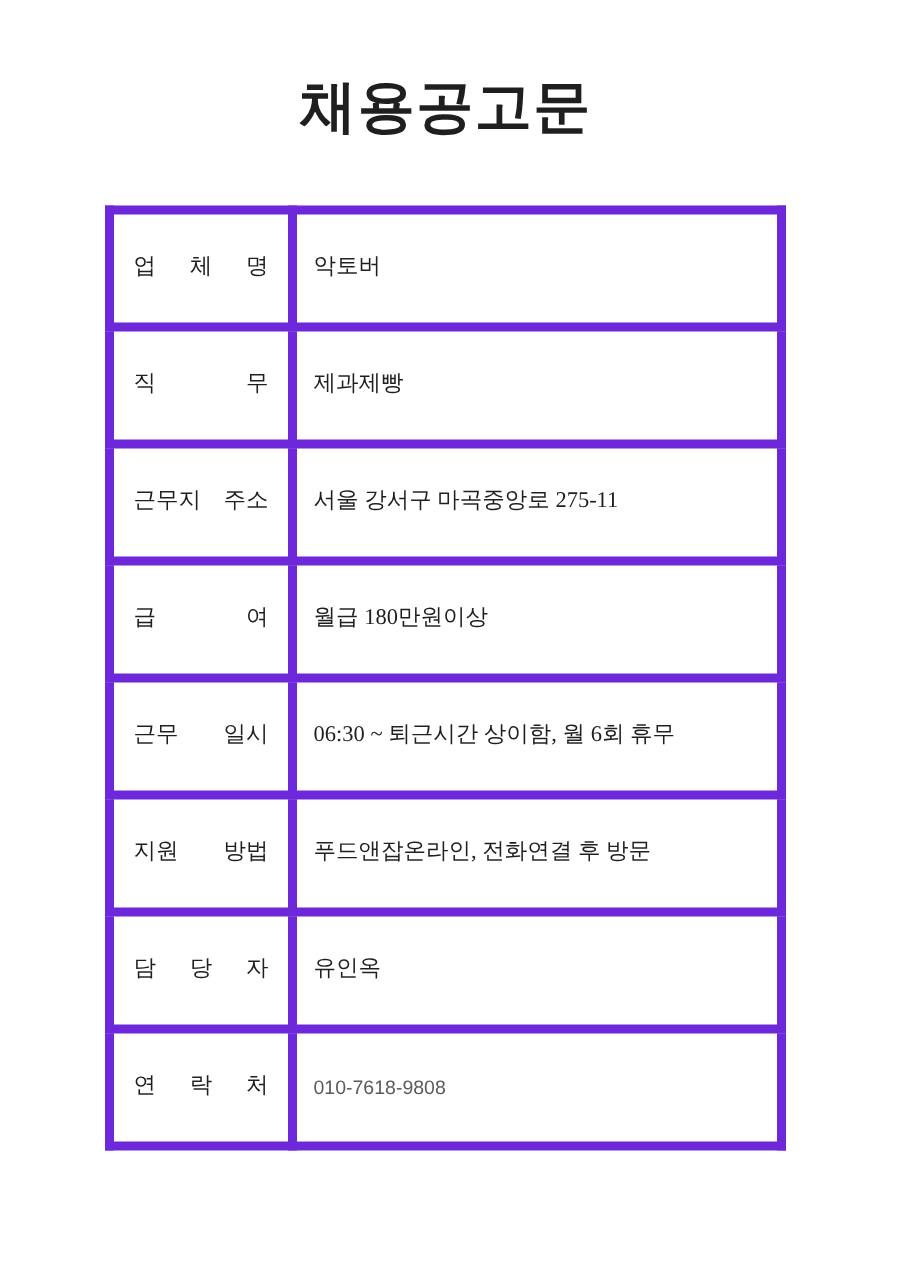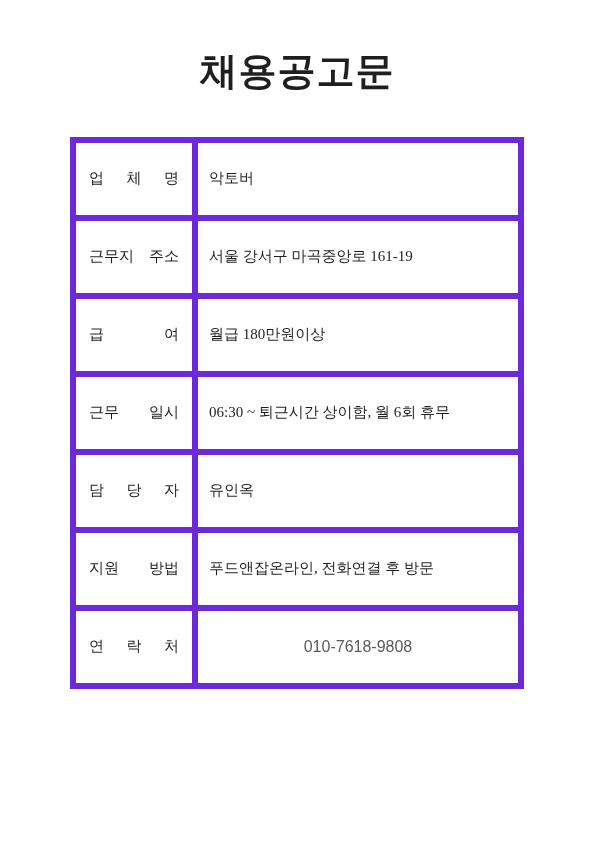--- a/index.html
+++ b/index.html
@@ -61,63 +61,66 @@
     text-align: justify;
     text-align-last: justify;
     -moz-text-align-last: justify;
   }
   td.value-cell {
     padding: 0 11px;
   }
   td.value-cell.muted {
     color: #5b5b5b;
     font-family: "Liberation Sans", "DejaVu Sans", sans-serif;
-    font-size: 16px;
-    text-align: center;
+    font-size: 13px;
   }
 </style>
 </head>
 <body>
 
 <div class="page">
   <h1 class="title">채용공고문</h1>
 
 
   <table class="job-table">
     <tbody>
   <tr>
     <td class="label-cell">업 체 명</td>
     <td class="value-cell">악토버</td>
   </tr>
 
 
+  <tr>
+    <td class="label-cell">직 무</td>
+    <td class="value-cell">제과제빵</td>
+  </tr>
 
   <tr>
     <td class="label-cell">근무지 주소</td>
-    <td class="value-cell">서울 강서구 마곡중앙로 161-19</td>
+    <td class="value-cell">서울 강서구 마곡중앙로 275-11</td>
   </tr>
 
   <tr>
     <td class="label-cell">급 여</td>
     <td class="value-cell">월급 180만원이상</td>
   </tr>
 
   <tr>
     <td class="label-cell">근무 일시</td>
     <td class="value-cell">06:30 ~ 퇴근시간 상이함, 월 6회 휴무</td>
   </tr>
 
   <tr>
-    <td class="label-cell">담 당 자</td>
-    <td class="value-cell">유인옥</td>
+    <td class="label-cell">지원 방법</td>
+    <td class="value-cell">푸드앤잡온라인, 전화연결 후 방문</td>
   </tr>
 
   <tr>
-    <td class="label-cell">지원 방법</td>
-    <td class="value-cell">푸드앤잡온라인, 전화연결 후 방문</td>
+    <td class="label-cell">담 당 자</td>
+    <td class="value-cell">유인옥</td>
   </tr>
 
   <tr>
     <td class="label-cell">연 락 처</td>
     <td class="value-cell muted">010-7618-9808</td>
   </tr>
 </tbody>
   </table>
 </div>
 

